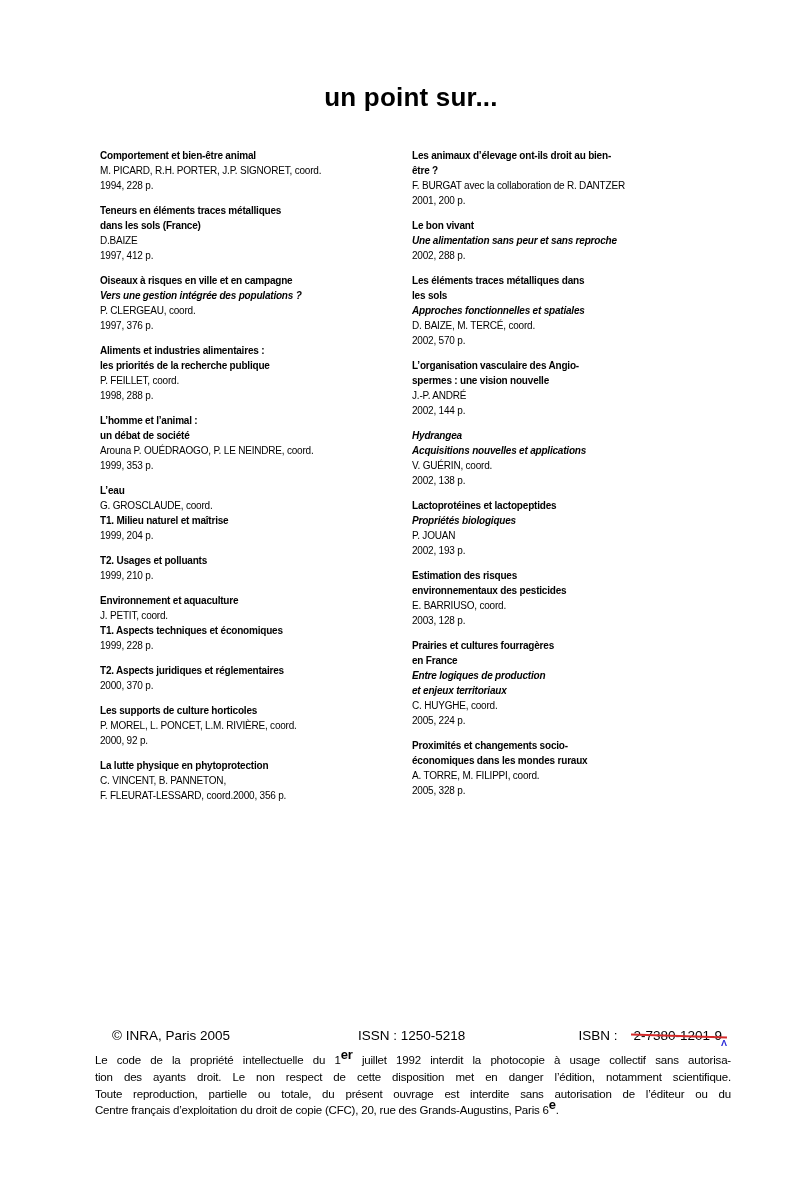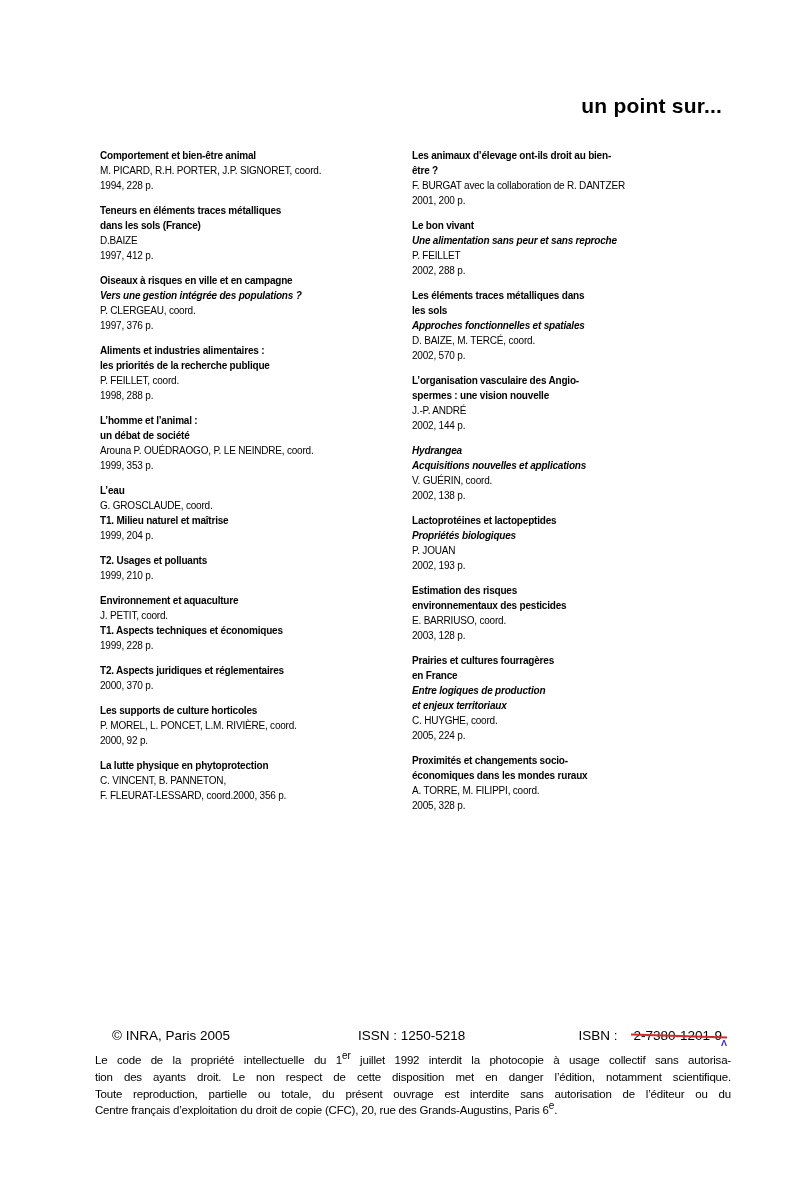--- a/index.html
+++ b/index.html
@@ -1,22 +1,22 @@
 <!DOCTYPE html>
 <html><head>
 <meta charset="utf-8">
 <style>
   html,body{margin:0;padding:0;}
   body{
     width:800px;height:1200px;background:#ffffff;position:relative;
     font-family:"Liberation Sans",sans-serif;color:#000;overflow:hidden;
   }
   .page-title{
-    position:absolute;left:100px;top:94px;width:622px;text-align:right;
-    font-size:21px;font-weight:bold;letter-spacing:0.2px;
+    position:absolute;left:100px;top:82px;width:622px;text-align:center;
+    font-size:26px;font-weight:bold;letter-spacing:0.2px;
   }
   .cols{position:absolute;left:100px;top:148px;width:700px;display:flex;}
   .col-left{width:298px;margin-right:14px;flex:none;}
   .col-right{width:310px;flex:none;}
   .entry{margin-bottom:10px;font-size:10px;line-height:15px;letter-spacing:-0.2px;}
   .entry>div{white-space:pre;}
   .t,.m{font-weight:bold;}
   .s{font-weight:bold;font-style:italic;}
   .i{font-style:italic;}
   .footer-row{position:absolute;left:100px;top:1028px;width:622px;height:18px;font-size:13.5px;}
@@ -31,21 +31,21 @@
   .caret{
     position:absolute;right:-5px;top:10px;color:#2929d8;font-size:9px;
     font-weight:bold;letter-spacing:0;
   }
   .legal{
     position:absolute;left:95px;top:1052px;width:636px;
     font-size:11.5px;letter-spacing:-0.2px;line-height:16.8px;
   }
   .legal .line{white-space:normal;}
   .legal .just{text-align:justify;text-align-last:justify;}
-  sup{font-size:10px;vertical-align:super;line-height:0;}
+  sup{font-size:13px;vertical-align:super;line-height:0;font-weight:bold;}
 </style>
 </head>
 <body>
 
 <div class="page-title">un point sur...</div>
 
 <div class="cols">
 
   <div class="col-left">
 
@@ -126,21 +126,20 @@
     <div class="entry">
       <div class="t">Les animaux d’élevage ont-ils droit au bien-
 être ?</div>
       <div class="a">F. BURGAT avec la collaboration de R. DANTZER</div>
       <div class="y">2001, 200 p.</div>
     </div>
 
     <div class="entry">
       <div class="t">Le bon vivant</div>
       <div class="s">Une alimentation sans peur et sans reproche</div>
-      <div class="a">P. FEILLET</div>
       <div class="y">2002, 288 p.</div>
     </div>
 
     <div class="entry">
       <div class="t">Les éléments traces métalliques dans
 les sols</div>
       <div class="s">Approches fonctionnelles et spatiales</div>
       <div class="a">D. BAIZE, M. TERCÉ, coord.</div>
       <div class="y">2002, 570 p.</div>
     </div>

